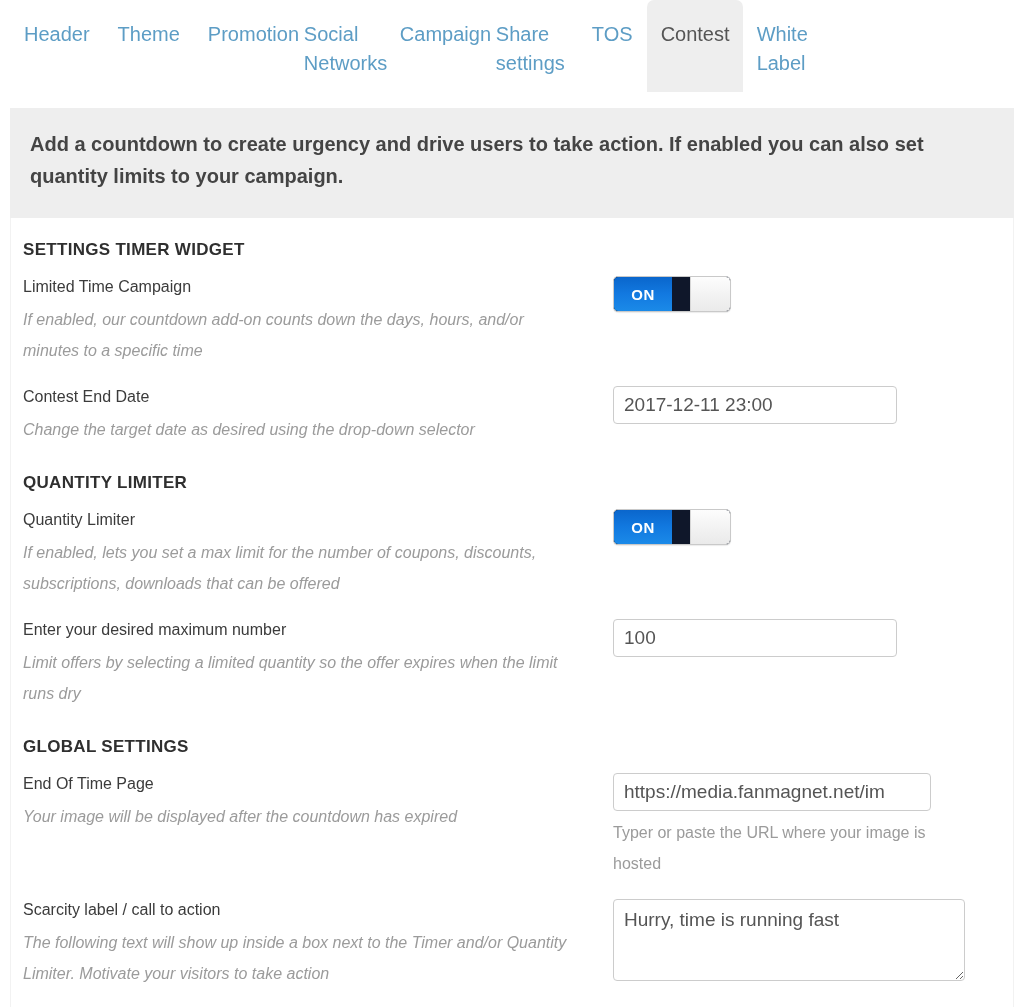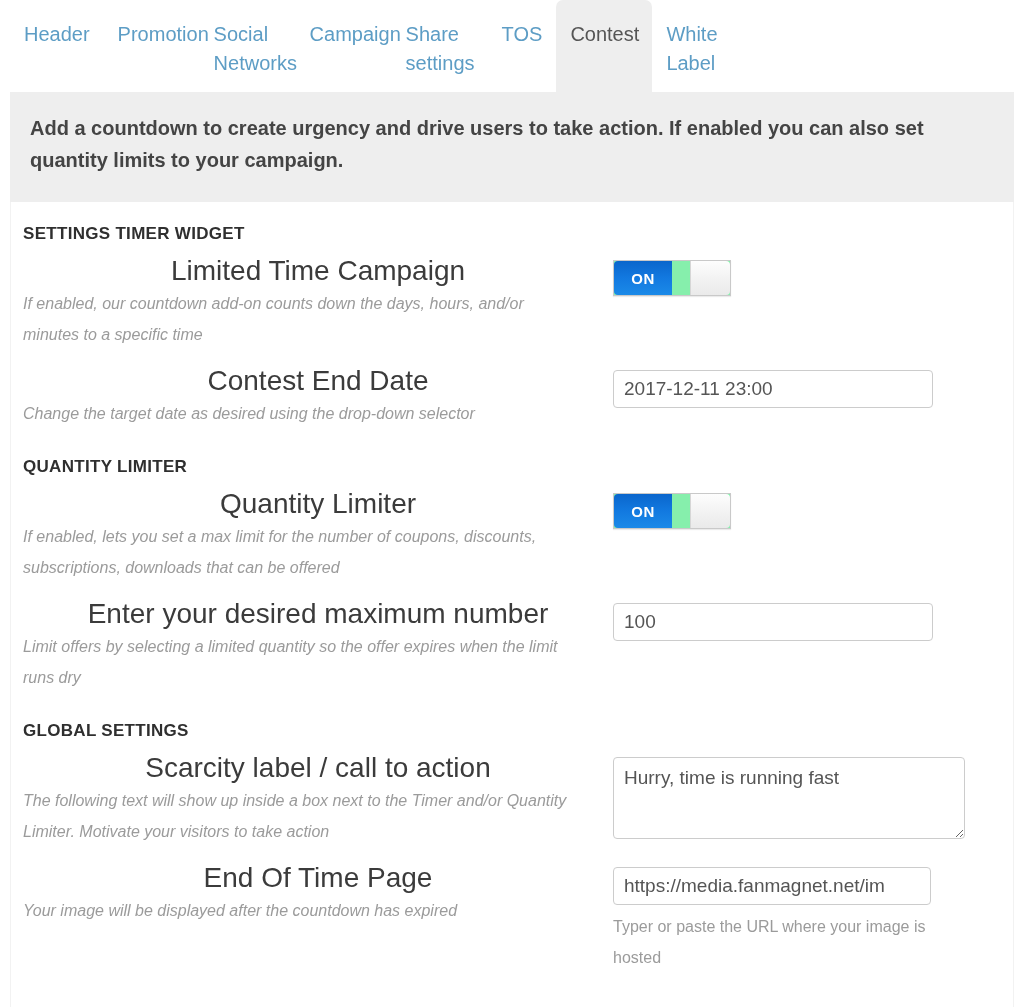--- a/index.html
+++ b/index.html
@@ -13,21 +13,21 @@
     height: 1007px;
     font-family: "Liberation Sans", sans-serif;
     color: #333333;
     overflow: hidden;
     position: relative;
   }
 
   
   .tabs {
     position: relative;
-    height: 92px;
+    height: 108px;
     padding: 0;
     background: #ffffff;
     display: flex;
     align-items: flex-start;
   }
   .tab {
     font-size: 20px;
     line-height: 29px;
     color: #5d9dc5;
     padding: 20px 14px 8px 14px;
@@ -91,44 +91,43 @@
   }
   .row-left {
     width: 590px;
     flex: 0 0 590px;
   }
   .row-right {
     flex: 1;
     padding-top: 2px;
   }
   .field-label {
-    font-size: 28px;
+    font-size: 16px;
     line-height: 26px;
     color: #3b3b3b;
     margin-bottom: 4px;
-    text-align: center;
   }
   .field-help {
     font-size: 16px;
     line-height: 31px;
     color: #9b9b9b;
     max-width: 560px;
     font-style: italic;
   }
 
   
   .toggle {
     width: 118px;
     height: 36px;
-    border-radius: 0;
+    border-radius: 5px;
     border: 1px solid #c9c9c9;
     display: flex;
     overflow: hidden;
     cursor: pointer;
-    background: #86efac;
+    background: #0f172a;
     box-shadow: 0 1px 1px rgba(0,0,0,0.08);
     gap: 18px;
   }
   .toggle-on {
     flex: 0 0 58px;
     background: linear-gradient(to bottom, #0a66cc 0%, #1279e0 50%, #1b8ae8 100%);
     color: #ffffff;
     font-size: 15px;
     font-weight: bold;
     letter-spacing: 0.5px;
@@ -139,21 +138,21 @@
   }
   .toggle-knob {
     flex: 1;
     background: linear-gradient(to bottom, #fdfdfd 0%, #f1f1f1 60%, #eaeaea 100%);
     border-radius: 0 4px 4px 0;
     border-left: 1px solid #d6d6d6;
   }
 
   
   .text-input {
-    width: 320px;
+    width: 284px;
     height: 38px;
     border: 1px solid #cccccc;
     border-radius: 4px;
     font-size: 19px;
     color: #555555;
     padding: 0 10px;
     background: #ffffff;
     font-family: "Liberation Sans", sans-serif;
     outline: none;
   }
@@ -180,20 +179,21 @@
     color: #9b9b9b;
     width: 360px;
     margin-top: 6px;
   }
 </style>
 </head>
 <body>
 
 <div class="tabs">
   <div class="tab first">Header</div>
+  <div class="tab">Theme</div>
   <div class="tab">Promotion</div>
   <div class="tab">Social Networks</div>
   <div class="tab">Campaign</div>
   <div class="tab">Share settings</div>
   <div class="tab">TOS</div>
   <div class="tab active">Contest</div>
   <div class="tab">White Label</div>
 </div>
 
 <div class="banner">
@@ -249,32 +249,32 @@
     </div>
     <div class="row-right">
       <input class="text-input" type="text" value="100" style="">
     </div>
   </div>
 
   <div class="section-title sp2">GLOBAL SETTINGS</div>
 
   <div class="row">
     <div class="row-left">
+      <div class="field-label">End Of Time Page</div>
+      <div class="field-help">Your image will be displayed after the countdown has expired</div>
+    </div>
+    <div class="row-right">
+      <input class="text-input narrow" type="text" value="https://media.fanmagnet.net/im" style="">
+      <div class="input-help">Typer or paste the URL where your image is hosted</div>
+    </div>
+  </div>
+
+  <div class="row">
+    <div class="row-left">
       <div class="field-label">Scarcity label / call to action</div>
       <div class="field-help">The following text will show up inside a box next to the Timer and/or Quantity Limiter. Motivate your visitors to take action</div>
     </div>
     <div class="row-right">
       <textarea class="text-area" style="">Hurry, time is running fast</textarea>
     </div>
   </div>
 
-  <div class="row">
-    <div class="row-left">
-      <div class="field-label">End Of Time Page</div>
-      <div class="field-help">Your image will be displayed after the countdown has expired</div>
-    </div>
-    <div class="row-right">
-      <input class="text-input narrow" type="text" value="https://media.fanmagnet.net/im" style="">
-      <div class="input-help">Typer or paste the URL where your image is hosted</div>
-    </div>
-  </div>
-
 </div>
 
 </body></html>

